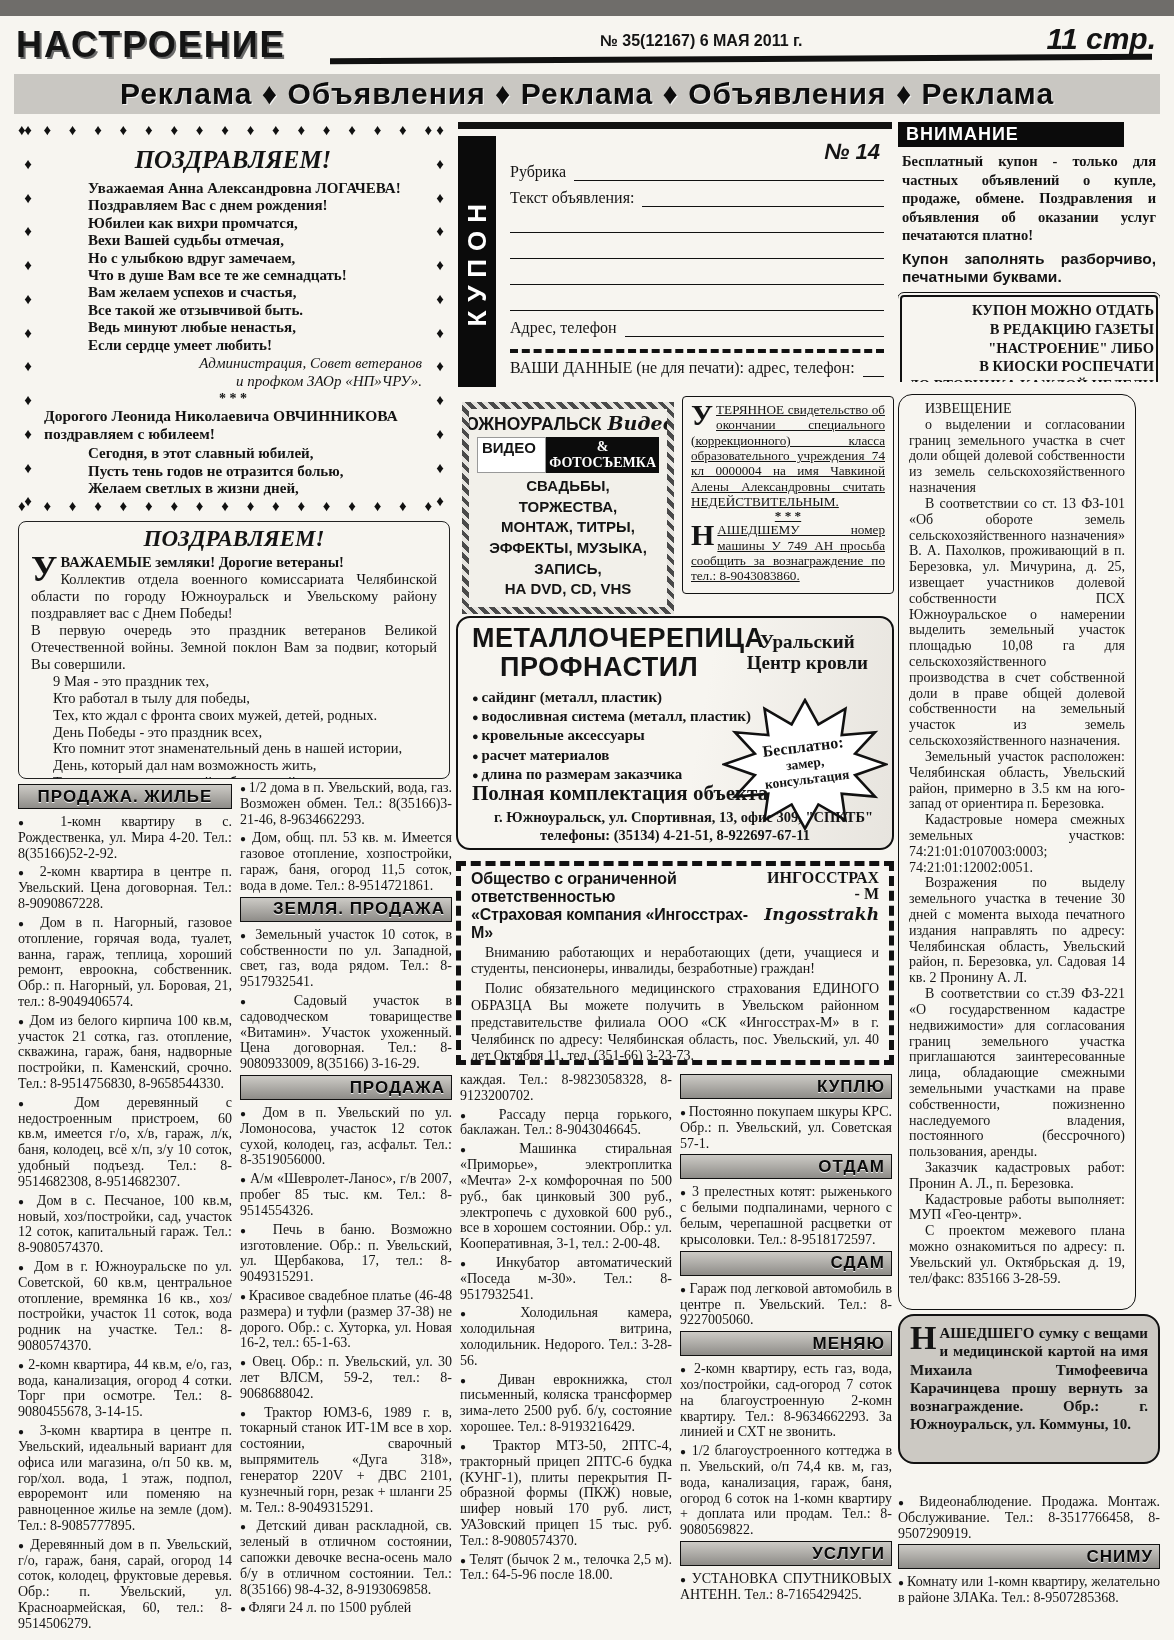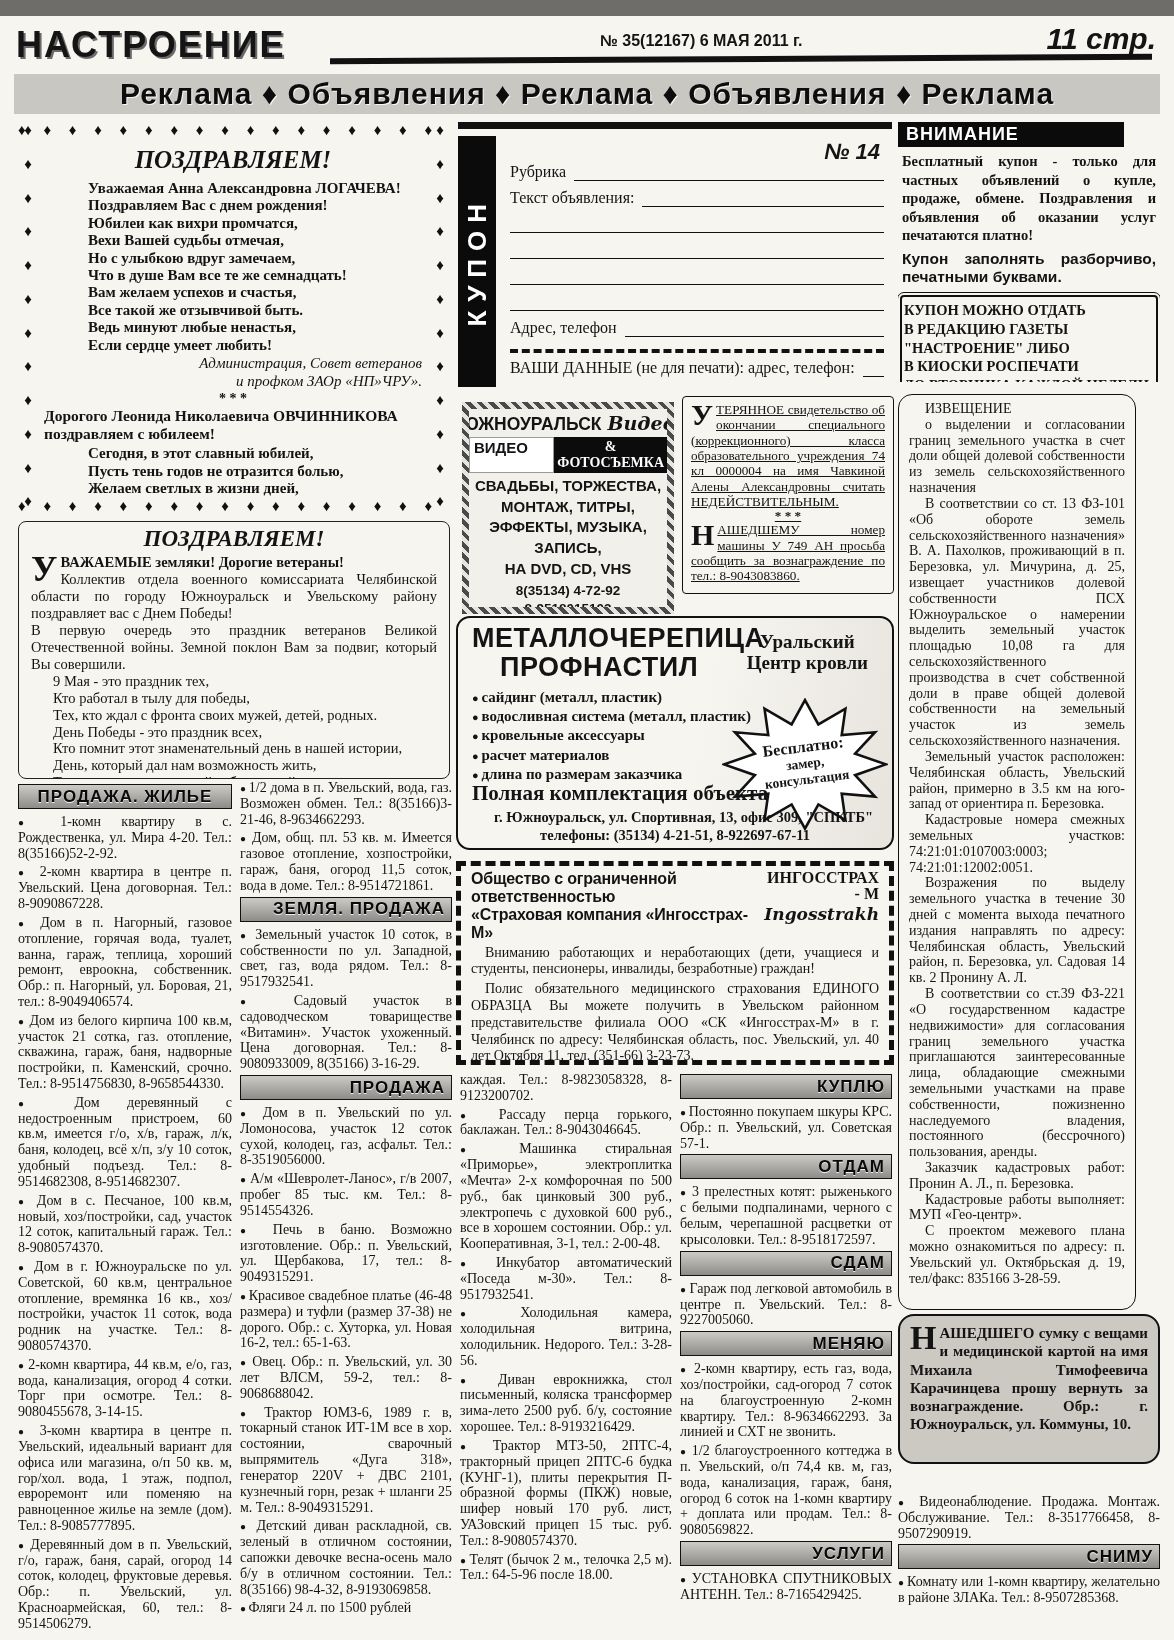--- a/index.html
+++ b/index.html
@@ -45,35 +45,35 @@
   .blankln{border-bottom:1.6px solid #111;height:25px;}
   .dashln{border-top:4px dashed #111;margin-top:12px;}
 
   
   .att{left:898px;top:106px;width:262px;height:260px;overflow:hidden;}
   .att-bar{width:210px;background:#0b0b0b;color:#fff;font:900 18px "Liberation Sans",sans-serif;
            padding:2px 8px;letter-spacing:1px;}
   .att p{margin:5px 4px 0;font:bold 14.5px "Liberation Serif",serif;line-height:1.28;text-align:justify;}
   .att .p2{font:900 15.5px "Liberation Sans",sans-serif;line-height:1.2;}
   .att-note{margin:8px 2px 0;border:2px solid #111;outline:1px solid #111;outline-offset:2px;
-            border-radius:4px;padding:4px 2px;text-align:left;
+            border-radius:4px;padding:4px 2px;text-align:right;
             font:bold 14.5px "Liberation Serif",serif;line-height:1.3;}
 
   
   .g2{left:18px;top:505px;width:432px;height:258px;border:1.6px solid #222;border-radius:8px;
       padding:4px 12px;box-sizing:border-box;overflow:hidden;}
   .g2-title{text-align:center;font:bold italic 23px "Liberation Serif",serif;margin:0 0 2px;}
   .g2 p{margin:0;font:14.5px "Liberation Serif",serif;line-height:1.17;text-align:justify;}
   .g2 .pl{padding-left:22px;text-align:left;}
   .dcap::first-letter{float:left;font-size:36px;line-height:28px;font-weight:bold;padding:1px 3px 0 0;}
 
   
   .vad{left:462px;top:386px;width:212px;height:212px;border:7px solid transparent;
        border-image:repeating-linear-gradient(45deg,#4a4a4a 0 4px,#e6e4df 4px 8px) 7;
-       box-sizing:border-box;background:#f2f0ea;padding:3px 0;overflow:hidden;}
+       box-sizing:border-box;background:#f2f0ea;padding:3px 8px;overflow:hidden;}
   .vad-r1{display:flex;align-items:baseline;justify-content:center;gap:6px;}
   .vad-city{font:900 17.5px "Liberation Sans",sans-serif;}
   .vad-scr{font:bold italic 19px "DejaVu Serif",serif;}
   .vad-r2{display:flex;margin:2px 0 3px;}
   .vad-t1{flex:1;background:#fff;border:1px solid #999;font:bold 15px "Liberation Sans",sans-serif;
           padding:1px 4px;}
   .vad-t2{flex:1.2;background:#0c0c0c;color:#fff;font:bold 14px "Liberation Serif",serif;
           padding:2px 3px;text-align:center;}
   .vad-line{text-align:center;font:900 15px "Liberation Sans",sans-serif;line-height:1.38;}
   .vad-ph{text-align:center;font:bold 13.5px "Liberation Sans",sans-serif;line-height:1.3;margin-top:3px;}

